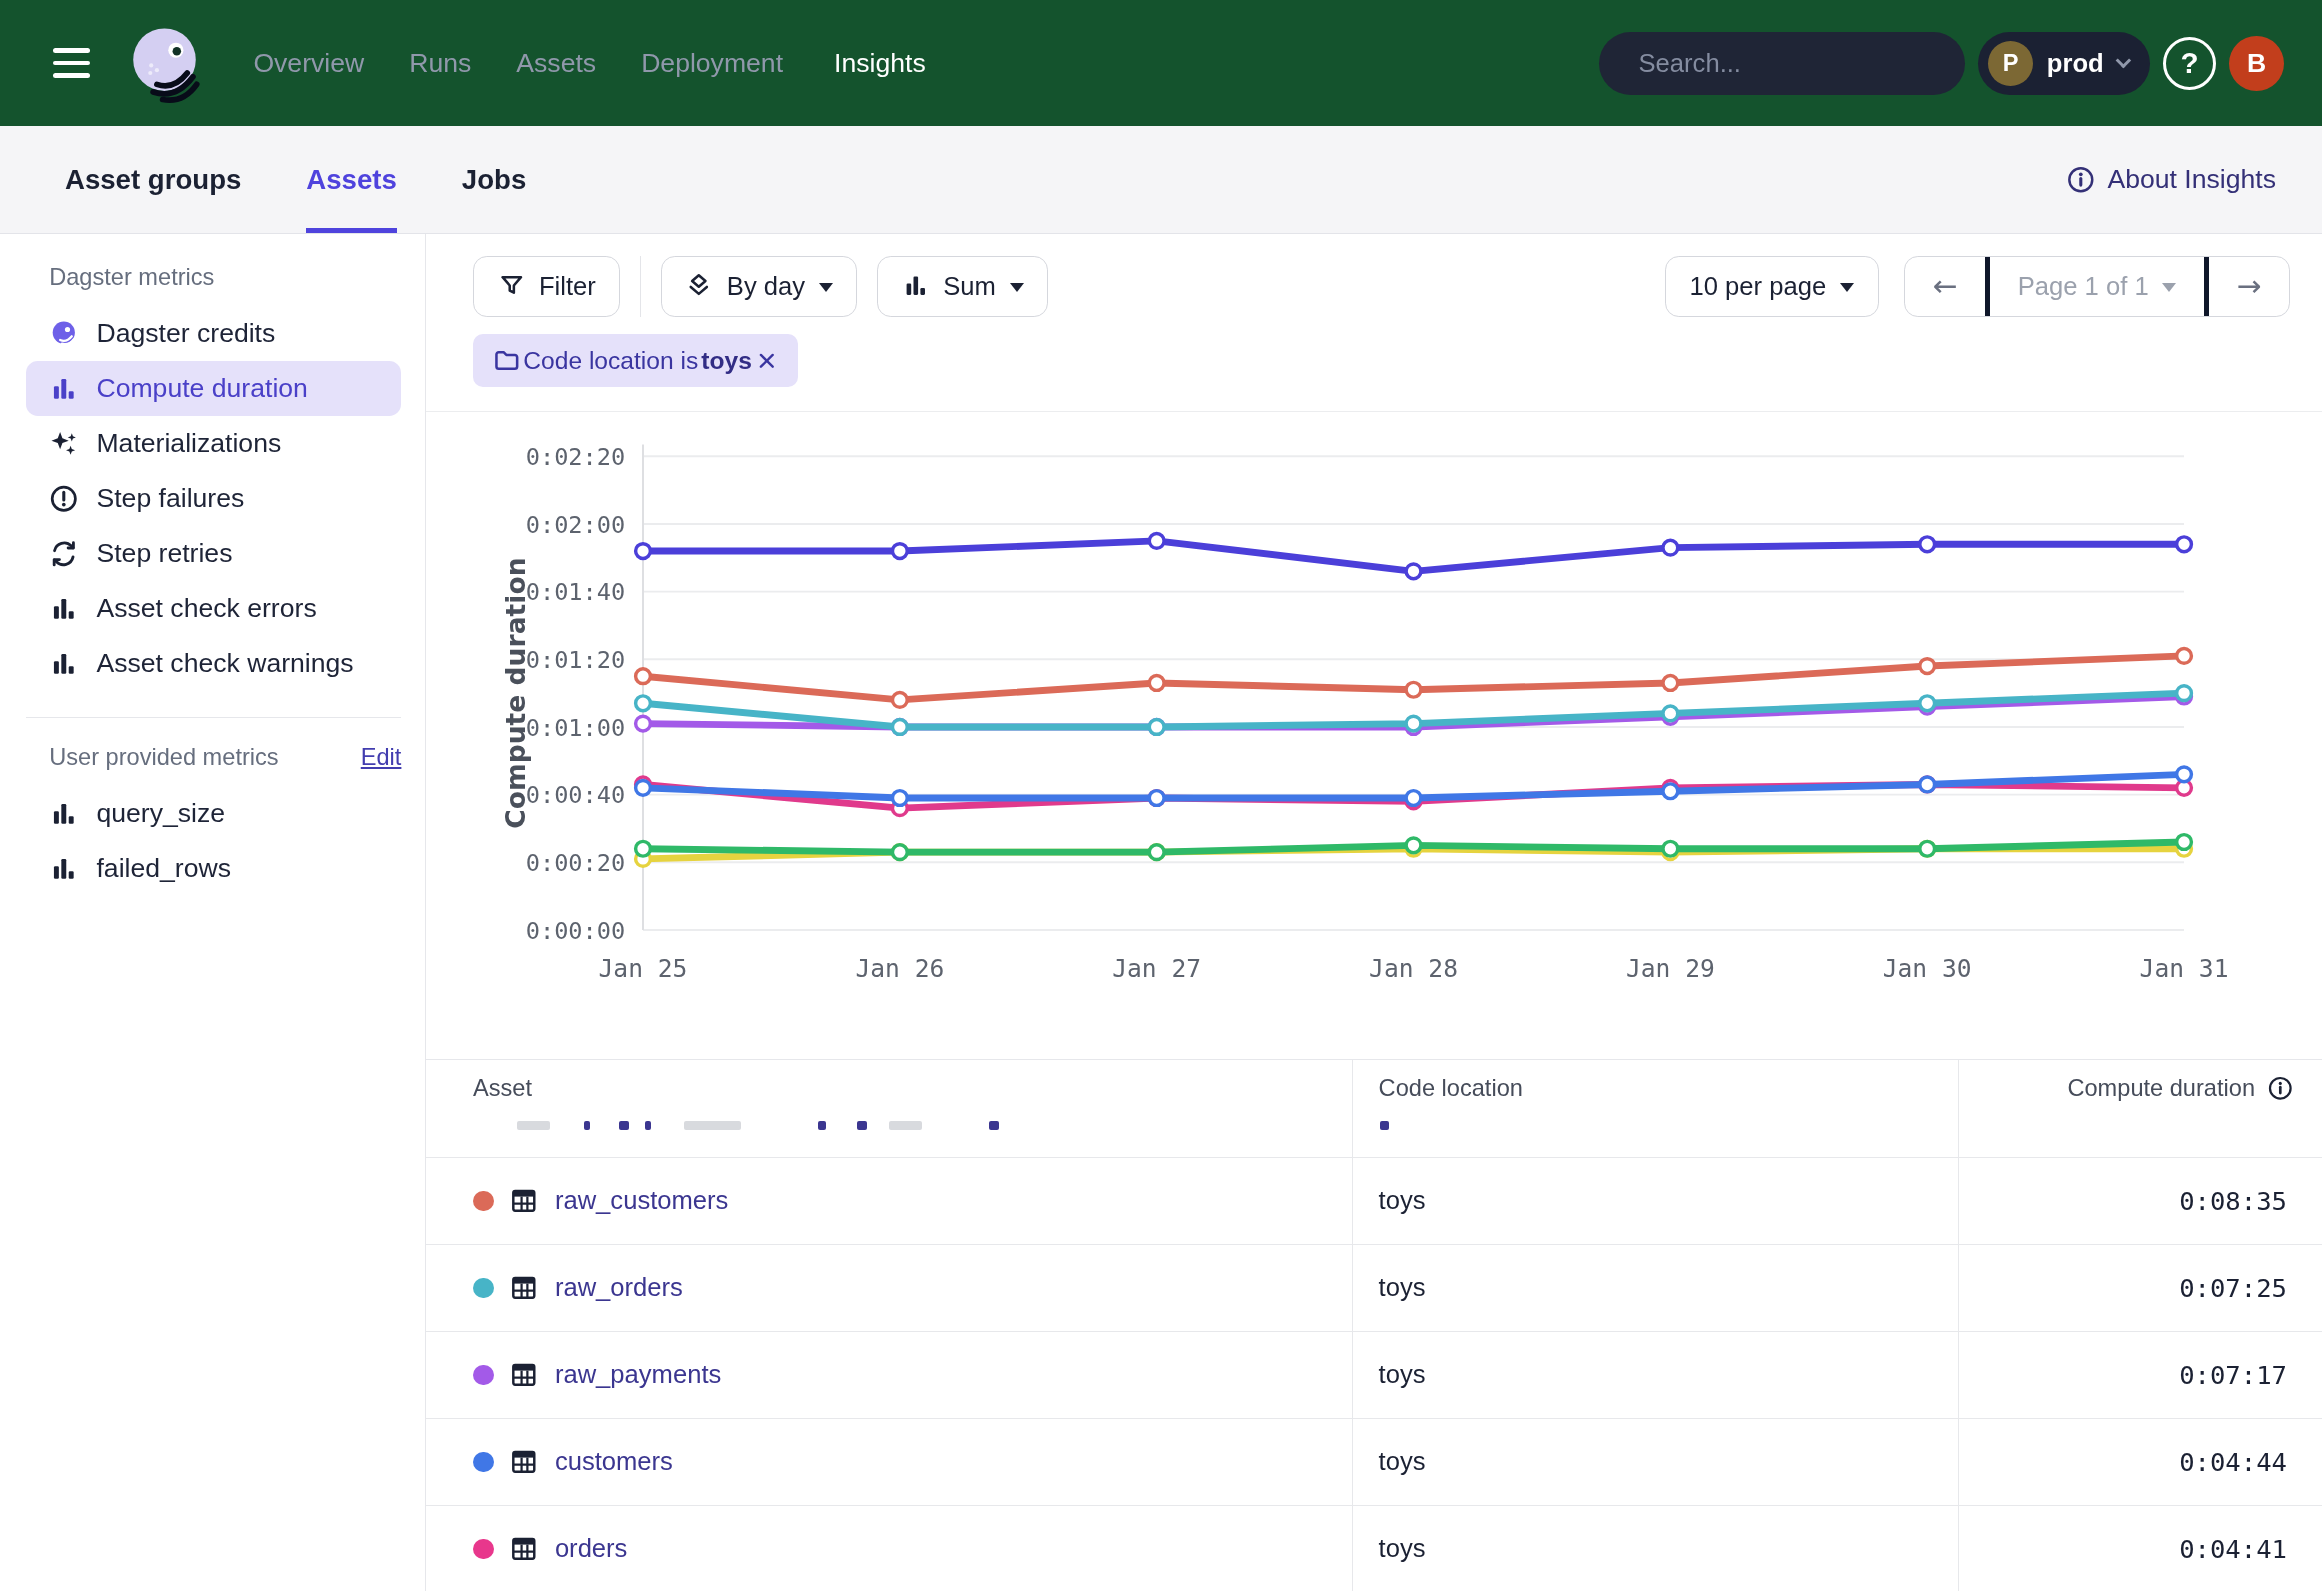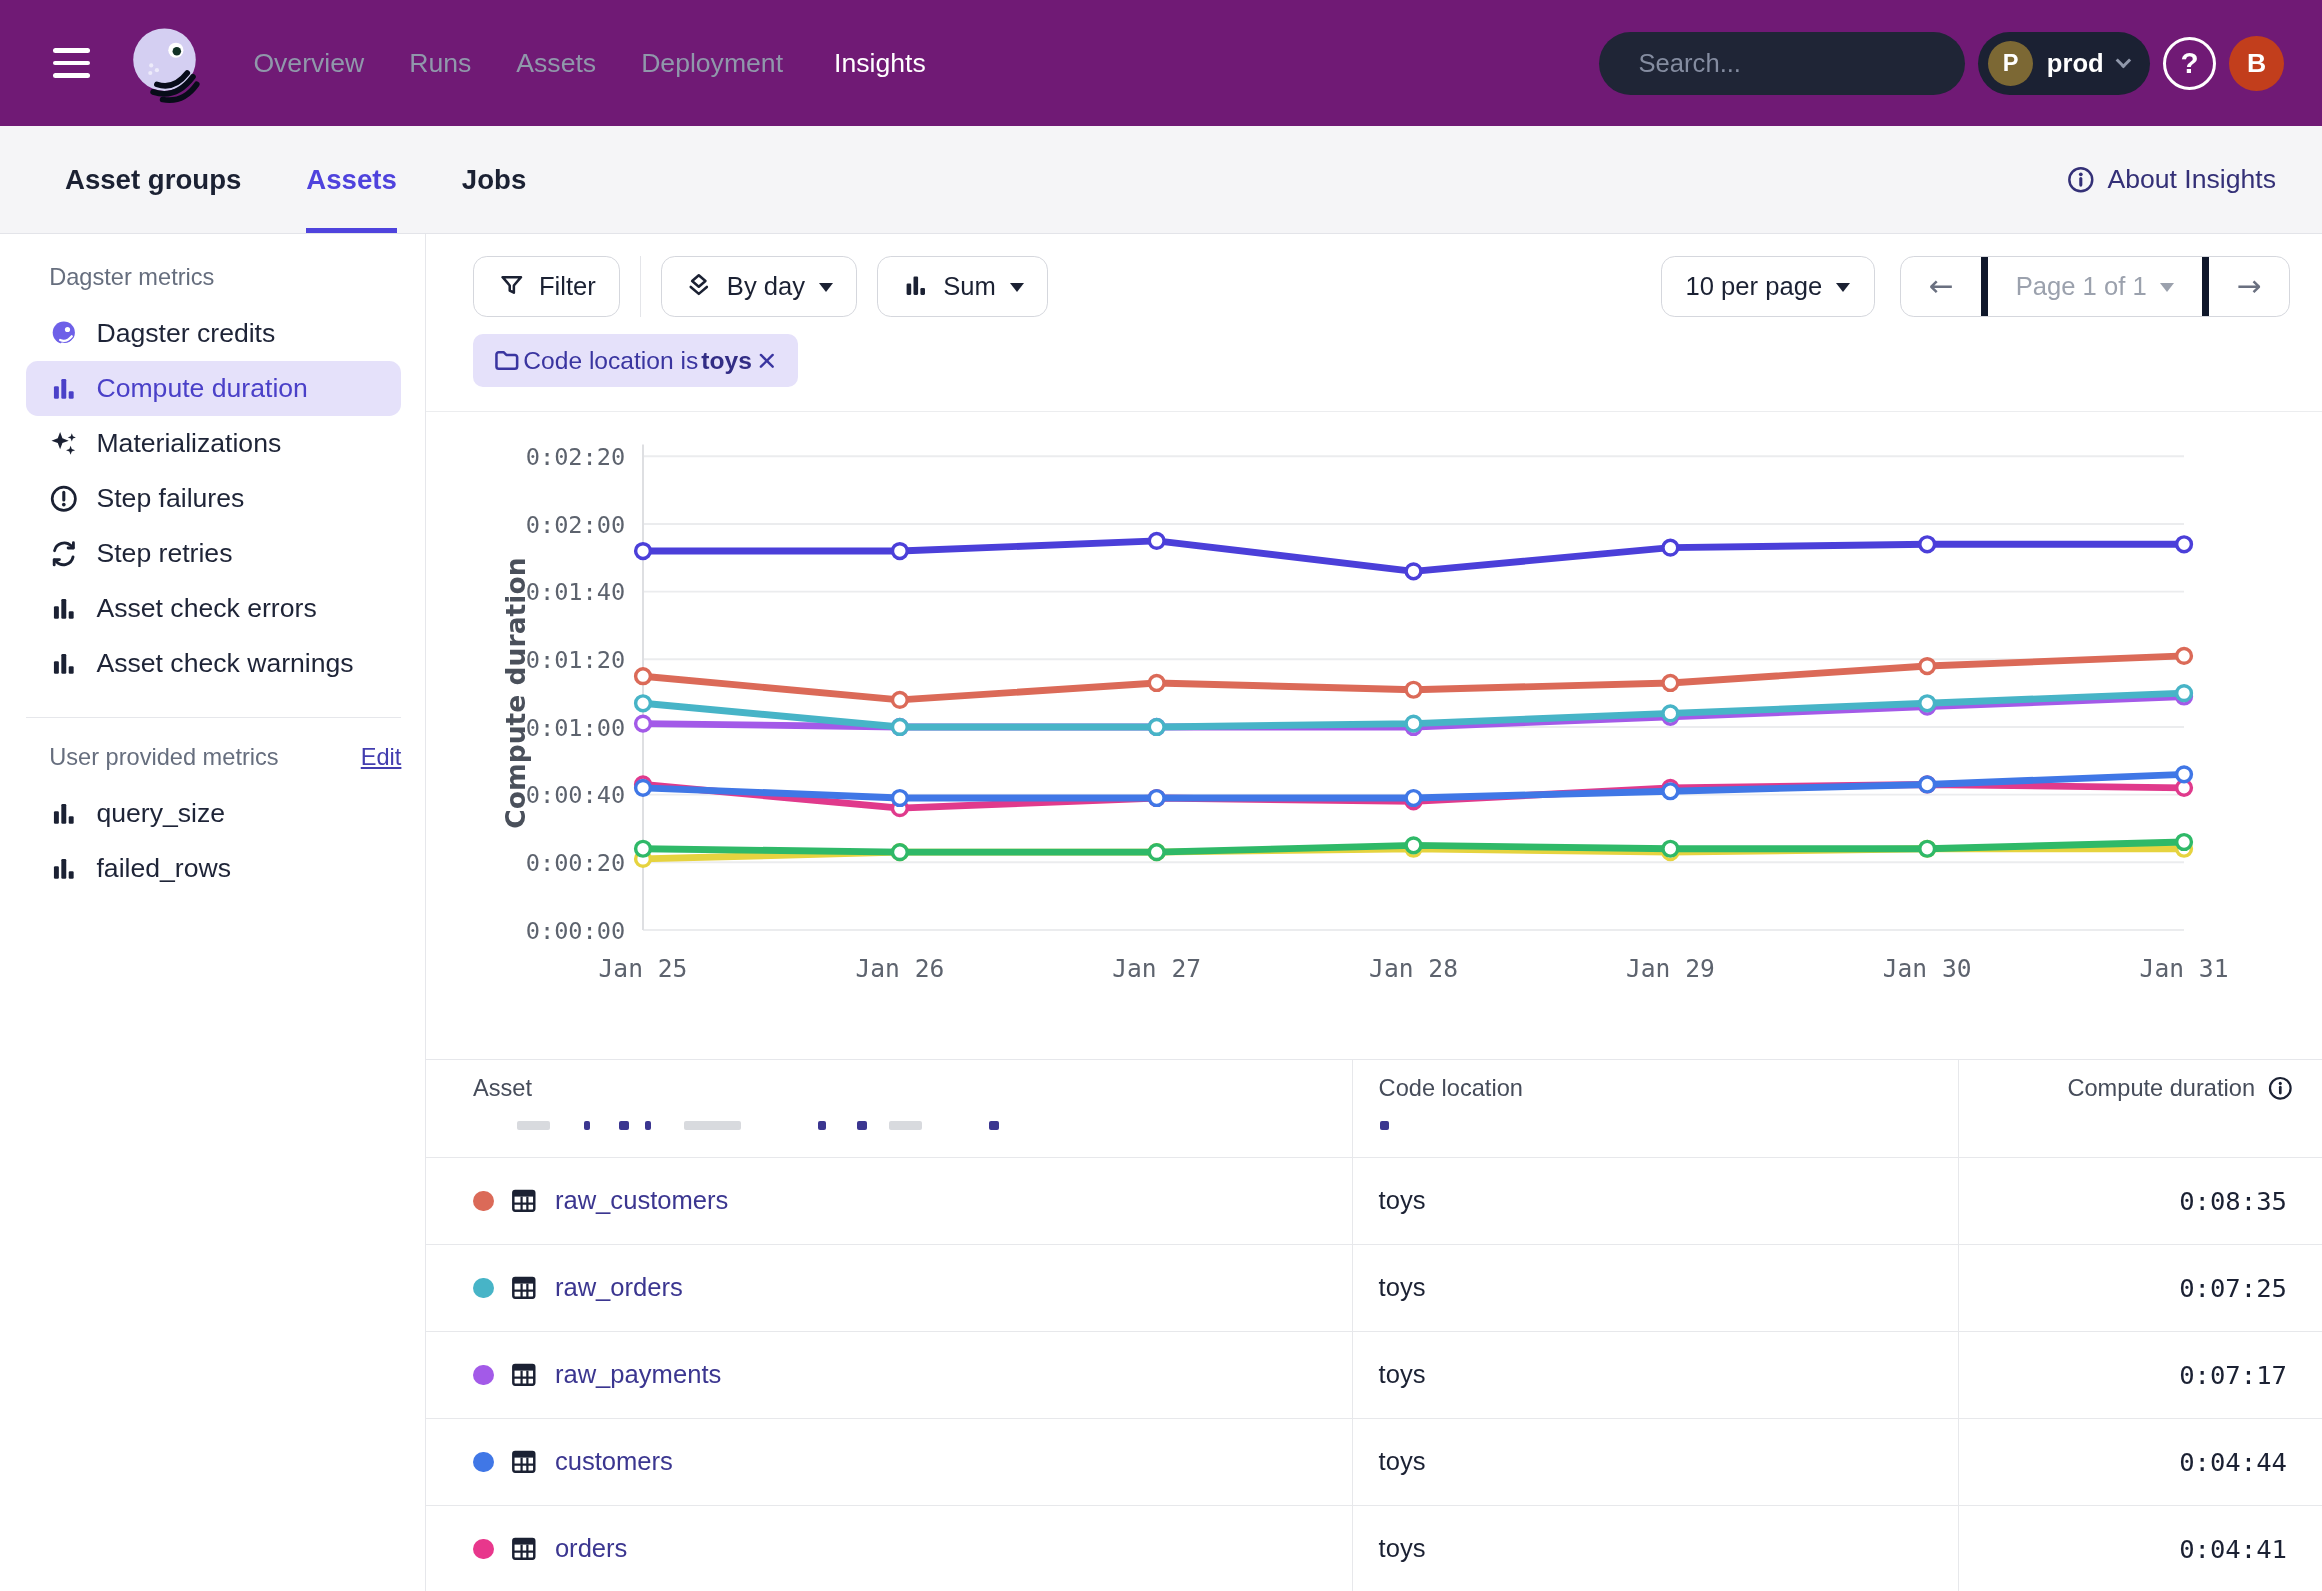--- a/index.html
+++ b/index.html
@@ -1,20 +1,20 @@
 <!DOCTYPE html>
 <html><head>
 <meta charset="utf-8">
 <style>
   * { margin:0; padding:0; box-sizing:border-box; }
   html,body { width:2323px; height:1592px; overflow:hidden; background:#fff;
               font-family:"Liberation Sans", sans-serif; }
 
   
-  .topbar { height:126px; background:#701a75; display:flex; align-items:center; padding:0 39px; }
+  .topbar { height:126px; background:#14532d; display:flex; align-items:center; padding:0 39px; }
   .burger { width:37px; display:flex; flex-direction:column; gap:7.9px; margin-left:13.8px; cursor:pointer; }
   .burger i { display:block; height:4.9px; background:#fff; border-radius:2.5px; }
   .logo { width:91px; height:91px; margin-left:29.6px; }
   .nav { display:flex; align-items:center; gap:45px; margin-left:43px; }
   .nav-link { font-size:26.6px; color:#9098AB; cursor:pointer; }
   .nav-active { font-size:26.6px; color:#FFFFFF; font-weight:500; margin-left:51px; cursor:pointer; }
   .top-right { margin-left:auto; display:flex; align-items:center; gap:13px; }
   .searchbox { width:366px; height:63px; background:#1F2536; border-radius:984px; display:flex; align-items:center; padding:0 25.6px; gap:13.8px; }
   .searchbox input { flex:1; background:transparent; border:none; outline:none; font-size:25.6px; color:#C9CEDB;
                      font-family:"Liberation Sans", sans-serif; }
@@ -46,21 +46,21 @@
 
   .main { flex:1; min-width:0; }
   .toolbar { display:flex; align-items:center; padding:21.7px 33px 0 47px; gap:19.7px; }
   .btn { height:61px; background:#fff; border:1.5px solid #D5D7DD; border-radius:13.8px; display:flex; align-items:center; gap:13.8px; padding:0 23.6px; font-size:25.6px; font-weight:500; color:#1B2133; cursor:pointer; }
   .caret { width:0; height:0; border-left:7.9px solid transparent; border-right:7.9px solid transparent; border-top:9.9px solid #1B2133; margin-top:2px; }
   .caret.gray { border-top-color:#9BA1AD; }
   .vdiv { width:1px; height:61px; background:#E4E5E9; }
   .toolbar-right { margin-left:auto; display:flex; align-items:center; gap:25.6px; }
   .pager { height:61px; border:1.5px solid #D5D7DD; border-radius:13.8px; display:flex; align-items:stretch; overflow:hidden; }
   .pager .seg { display:flex; align-items:center; justify-content:center; padding:0 27.6px; gap:13.8px; cursor:pointer; }
-  .pager .seg + .seg { border-left:7px solid #0f172a; }
+  .pager .seg + .seg { border-left:5px solid #0f172a; }
   .arrow { font-family:"DejaVu Sans", sans-serif; font-size:29.6px; color:#6A7080; }
   .page-label { color:#9BA1AD; font-size:25.6px; }
 
   .chiprow { padding:17.7px 47px 0 47px; }
   .chip { display:inline-flex; align-items:center; gap:3px; height:53px; background:#E5E1FA; border-radius:9.9px; padding:0 19.7px; font-size:24.6px; color:#3A35A0; cursor:pointer; }
   .chip b { color:#322D85; font-weight:700; }
   .chip .x { cursor:pointer; display:flex; }
 
   .chart-wrap { border-top:1px solid #ECEDEF; margin-top:23.6px; }
   .tick  { font-family:"DejaVu Sans Mono", monospace; font-size:24px; fill:#5D636E; }

